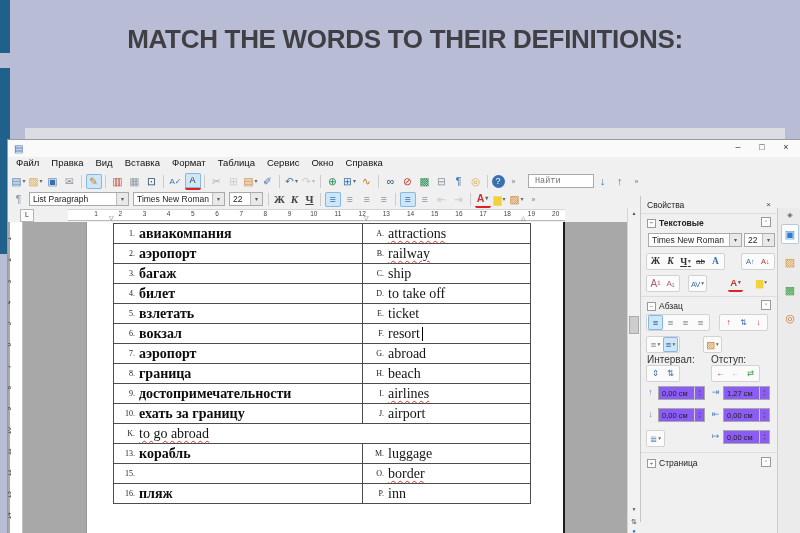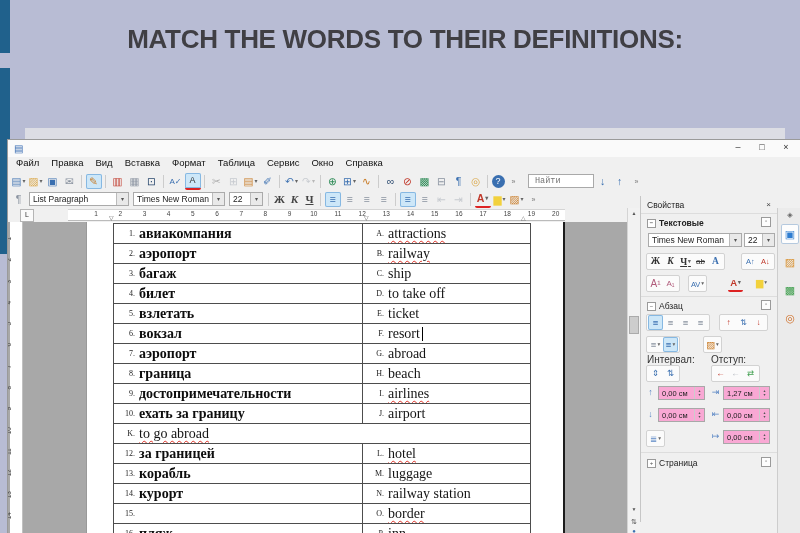--- a/index.html
+++ b/index.html
@@ -74,21 +74,21 @@
   .lnch{position:absolute;right:6px;width:8px;height:8px;border:1px solid #9a9a9a;font-size:6px;line-height:7px;text-align:center;color:#777;background:#fdfdfd}
   .sx{position:absolute;right:6px;font-size:8px;color:#444}
   .hr{left:0;width:137px;height:1px;background:#dddddd}
   .grp{display:flex;align-items:center;border:1px solid #d2d2d2;background:#fbfbfb;border-radius:2px;padding:0 1px}
   .sbtn{min-width:15px;height:15px;line-height:15px;text-align:center;font-size:9.5px;color:#333;border-radius:2px}
   .sbtn.srf{font-family:"Liberation Serif",serif;font-weight:bold}
   .sbtn.dd::after{content:"▾";font-size:5.5px;color:#666;margin-left:1px;vertical-align:2px}
   .sbtn.hl{background:#cde7f8;box-shadow:inset 0 0 0 1px #86b8e2}
   .strike{text-decoration:line-through}
   .alab{font-size:10px;color:#333}
-  .spin{width:47px;height:14px;background:#f9a8d4;border:1px solid #a8a8a8;font-size:7.5px;display:flex;align-items:center;padding-left:3px;box-sizing:border-box;color:#222}
+  .spin{width:47px;height:14px;background:#8b5cf6;border:1px solid #a8a8a8;font-size:7.5px;display:flex;align-items:center;padding-left:3px;box-sizing:border-box;color:#222}
   .spin .sa{margin-left:auto;width:9px;height:100%;border-left:1px solid #ccc;display:flex;flex-direction:column;align-items:center;justify-content:center;font-size:4px;line-height:4px;color:#555}
   .spin .sa::before{content:"▴"}
   .spin .sa::after{content:"▾"}
   .sic{width:13px;text-align:center;font-size:9px;color:#5b87c5}
   
   #tstrip{left:769px;top:68px;width:24px;height:326px;background:#ebebeb;border-left:1px solid #cdcdcd;box-sizing:border-box}
   .tab{left:3px;width:18px;height:20px;text-align:center;font-size:11px;line-height:20px;border-radius:2px}
   .tab.sel{background:#fdfdfd;box-shadow:inset 0 0 0 1px #b5c9de}
 </style>
 </head>
@@ -355,46 +355,26 @@
           </div>
       </div>
       <div class="trow">
         <div class="tc en">
             <span class="rn">K.</span>
             <span class="ew sp">to go abroad</span>
           </div>
       </div>
       <div class="trow">
         <div class="tc ru">
-            <span class="rn">12.</span>
-            <span class="rw">за границей</span>
-          </div>
-        <div class="tc en">
-            <span class="rn">L.</span>
-            <span class="ew sp">hotel</span>
-          </div>
-      </div>
-      <div class="trow">
-        <div class="tc ru">
             <span class="rn">13.</span>
             <span class="rw">корабль</span>
           </div>
         <div class="tc en">
             <span class="rn">M.</span>
             <span class="ew">luggage</span>
-          </div>
-      </div>
-      <div class="trow">
-        <div class="tc ru">
-            <span class="rn">14.</span>
-            <span class="rw">курорт</span>
-          </div>
-        <div class="tc en">
-            <span class="rn">N.</span>
-            <span class="ew">railway station</span>
           </div>
       </div>
       <div class="trow">
         <div class="tc ru">
             <span class="rn">15.</span>
           </div>
         <div class="tc en">
             <span class="rn">O.</span>
             <span class="ew sp">border</span>
           </div>

